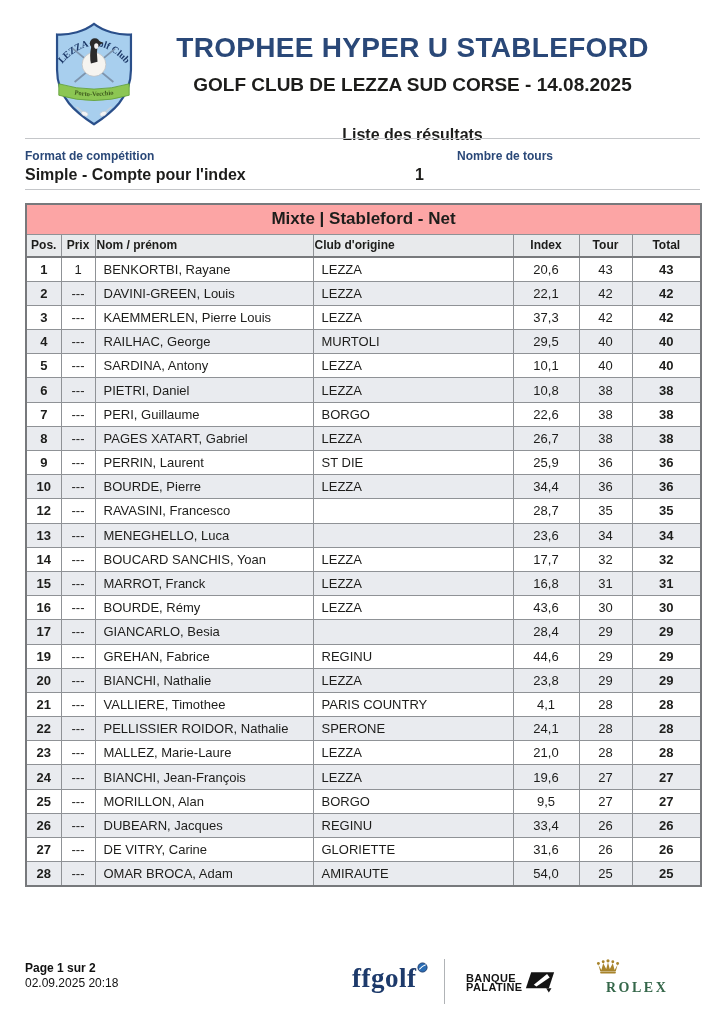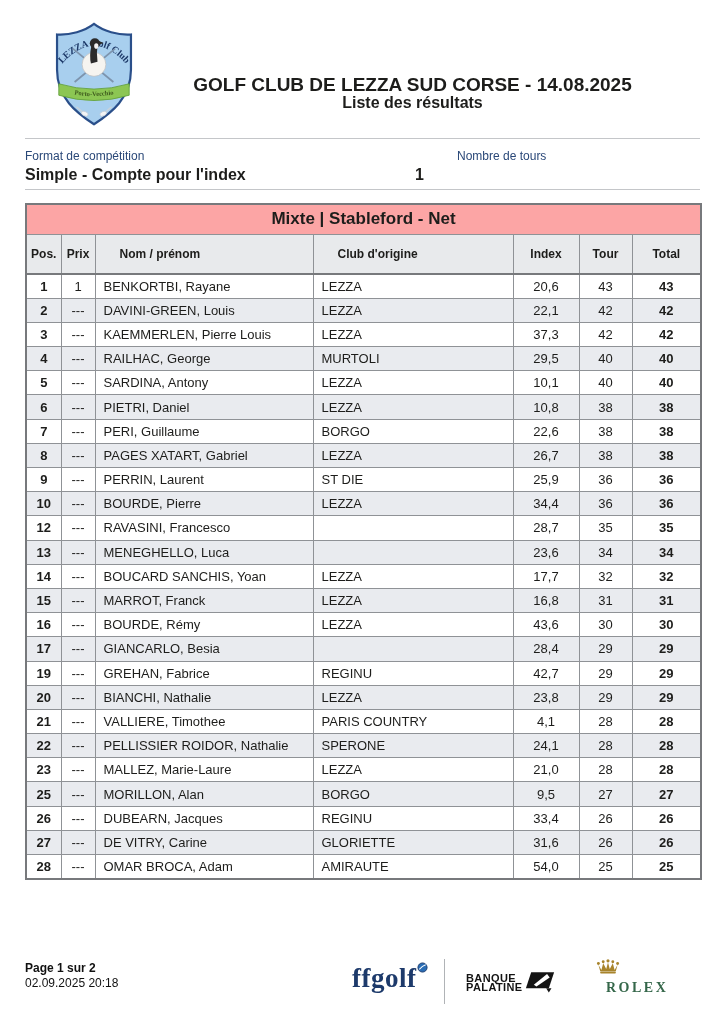--- a/index.html
+++ b/index.html
@@ -26,28 +26,28 @@
     position: absolute; left: 140px; top: 32px; width: 545px;
     text-align: center; font-size: 28px; font-weight: bold;
     color: var(--accent); letter-spacing: 0.3px;
   }
   .subtitle {
     position: absolute; left: 140px; top: 74px; width: 545px;
     text-align: center; font-size: 19px; font-weight: bold;
     color: var(--text-dark);
   }
   .section-title {
-    position: absolute; left: 140px; top: 94px; width: 545px;
+    position: absolute; left: 140px; top: 126px; width: 545px;
     text-align: center; font-size: 16px; font-weight: bold;
     color: var(--text-dark);
   }
   .hr1, .hr2 { position: absolute; left: 25px; width: 675px; height: 0; border-top: 1px solid #c4c6c9; }
   .hr1 { top: 138px; }
   .hr2 { top: 189px; }
-  .meta-label { position: absolute; font-size: 12px; font-weight: normal; color: var(--accent); }
+  .meta-label { position: absolute; font-size: 12px; font-weight: bold; color: var(--accent); }
   .meta-value { position: absolute; font-size: 16px; font-weight: bold; color: var(--text-dark); }
   .fmt-label { left: 25px; top: 149px; }
   .fmt-value { left: 25px; top: 166px; }
   .rnd-label { left: 413px; top: 149px; padding-left: 44px; }
   .rnd-value { left: 415px; top: 166px; }
   
   .results-table {
     position: absolute; left: 25px; top: 203px; width: 675px;
     border-collapse: collapse; table-layout: fixed;
     border: 2px solid var(--grid-outer);
@@ -57,25 +57,25 @@
     border: 1px solid var(--grid);
     color: var(--text-dark);
     overflow: hidden; white-space: nowrap;
   }
   .group-header-cell {
     height: 30px; background: #fca5a5;
     font-size: 17px; font-weight: bold; color: var(--accent);
     text-align: center; border-bottom: 1px solid var(--grid);
   }
   .col-header th {
-    height: 40px; background: var(--head-bg);
+    height: 23px; background: var(--head-bg);
     font-size: 12px; font-weight: bold; text-align: center;
     border-bottom: 2px solid var(--grid-outer);
   }
-  .col-header th.al { text-align: left; padding-left: 24px; }
+  .col-header th.al { text-align: left; padding-left: 1px; }
   .results-table td { height: 24.2px; font-size: 13px; text-align: center; }
   .results-table td:nth-child(1) { font-weight: bold; }
   .results-table td:nth-child(3),
   .results-table td:nth-child(4) { text-align: left; padding-left: 8px; }
   .results-table td:nth-child(7) { font-weight: bold; }
   .results-table tbody tr:nth-child(even) { background: var(--row-alt); }
   
   .page-label { position: absolute; left: 25px; top: 961px; font-size: 12px; font-weight: bold; color: #111; }
   .page-stamp { position: absolute; left: 25px; top: 976px; font-size: 12px; color: #111; }
   .ffgolf {
@@ -118,20 +118,21 @@
         <line x1="30" y1="96" x2="38" y2="103" stroke="#c9d2da" stroke-width="1.6"></line>
         <ellipse cx="39.5" cy="104" rx="4" ry="2.4" fill="#f3f4f5" stroke="#c2cbd3" stroke-width="0.7" transform="rotate(25 39.5 104)"></ellipse>
       </g>
       <g>
         <line x1="70" y1="96" x2="62" y2="103" stroke="#c9d2da" stroke-width="1.6"></line>
         <ellipse cx="60.5" cy="104" rx="4" ry="2.4" fill="#f3f4f5" stroke="#c2cbd3" stroke-width="0.7" transform="rotate(-25 60.5 104)"></ellipse>
       </g>
     </svg>
   </div>
 
+  <div class="title">TROPHEE HYPER U STABLEFORD</div>
   <div class="subtitle">GOLF CLUB DE LEZZA SUD CORSE - 14.08.2025</div>
   <div class="section-title">Liste des résultats</div>
 
   <div class="hr1"></div>
 
   <div class="meta-label fmt-label">Format de compétition</div>
   <div class="meta-value fmt-value">Simple - Compte pour l'index</div>
   <div class="meta-label rnd-label">Nombre de tours</div>
   <div class="meta-value rnd-value">1</div>
 
@@ -304,21 +305,21 @@
           <td></td>
           <td>28,4</td>
           <td>29</td>
           <td>29</td>
         </tr>
         <tr>
           <td>19</td>
           <td>---</td>
           <td>GREHAN, Fabrice</td>
           <td>REGINU</td>
-          <td>42,7</td>
+          <td>44,6</td>
           <td>29</td>
           <td>29</td>
         </tr>
         <tr>
           <td>20</td>
           <td>---</td>
           <td>BIANCHI, Nathalie</td>
           <td>LEZZA</td>
           <td>23,8</td>
           <td>29</td>
@@ -343,20 +344,29 @@
           <td>28</td>
         </tr>
         <tr>
           <td>23</td>
           <td>---</td>
           <td>MALLEZ, Marie-Laure</td>
           <td>LEZZA</td>
           <td>21,0</td>
           <td>28</td>
           <td>28</td>
+        </tr>
+        <tr>
+          <td>24</td>
+          <td>---</td>
+          <td>BIANCHI, Jean-François</td>
+          <td>LEZZA</td>
+          <td>19,6</td>
+          <td>27</td>
+          <td>27</td>
         </tr>
         <tr>
           <td>25</td>
           <td>---</td>
           <td>MORILLON, Alan</td>
           <td>BORGO</td>
           <td>9,5</td>
           <td>27</td>
           <td>27</td>
         </tr>

